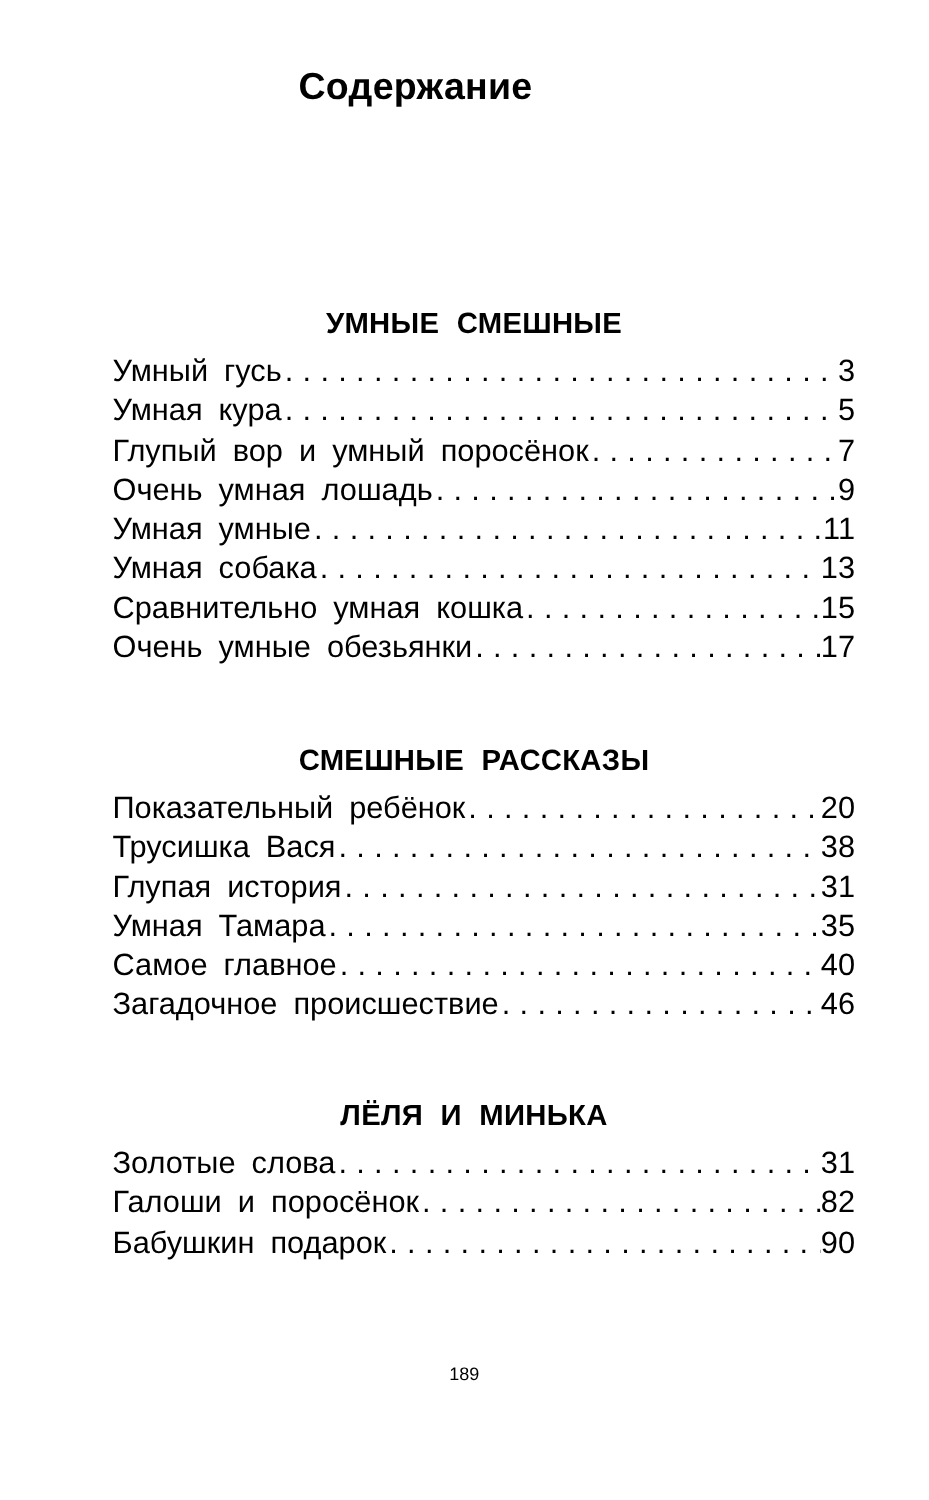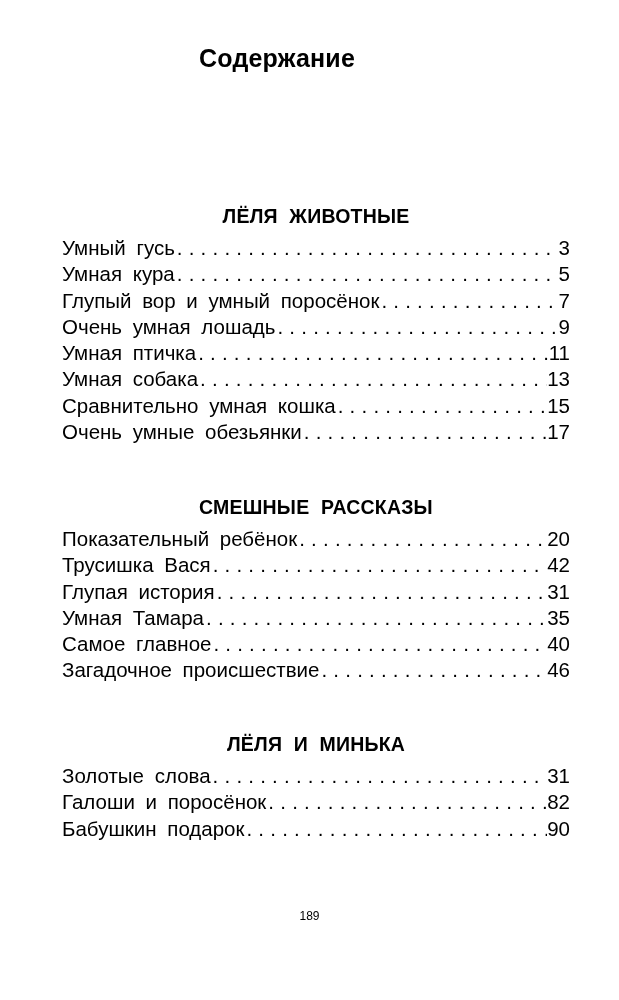--- a/index.html
+++ b/index.html
@@ -47,20 +47,21 @@
     }
     .toc-row {
       display: flex;
       align-items: baseline;
       height: 26.3px;
       line-height: 26.3px;
       font-size: 20.5px;
       word-spacing: 5px;
       white-space: nowrap;
       cursor: pointer;
+      margin-left: 13px;
     }
     .toc-title {
       flex: 0 0 auto;
     }
     .toc-dots {
       flex: 1 1 auto;
       overflow: hidden;
       letter-spacing: 6.2px;
       margin-left: 2px;
     }
@@ -79,21 +80,21 @@
       text-align: center;
       font-size: 12px;
     }
   </style>
 </head>
 <body>
 
 <h1 class="page-title">Содержание</h1>
 
 <section class="section" style="top:203px;">
-  <div class="section-heading">ЛЁЛЯ ЖИВОТНЫЕ</div>
+  <div class="section-heading">УМНЫЕ СМЕШНЫЕ</div>
   <ul class="toc-list">
     <li class="toc-row">
         <span class="toc-title">Умный гусь</span>
         <span class="toc-dots"></span>
         <span class="toc-page">3</span>
       </li>
     <li class="toc-row">
         <span class="toc-title">Умная кура</span>
         <span class="toc-dots"></span>
         <span class="toc-page">5</span>
@@ -102,21 +103,21 @@
         <span class="toc-title">Глупый вор и умный поросёнок</span>
         <span class="toc-dots"></span>
         <span class="toc-page">7</span>
       </li>
     <li class="toc-row">
         <span class="toc-title">Очень умная лошадь</span>
         <span class="toc-dots"></span>
         <span class="toc-page">9</span>
       </li>
     <li class="toc-row">
-        <span class="toc-title">Умная птичка</span>
+        <span class="toc-title">Умная умные</span>
         <span class="toc-dots"></span>
         <span class="toc-page">11</span>
       </li>
     <li class="toc-row">
         <span class="toc-title">Умная собака</span>
         <span class="toc-dots"></span>
         <span class="toc-page">13</span>
       </li>
     <li class="toc-row">
         <span class="toc-title">Сравнительно умная кошка</span>
@@ -135,21 +136,21 @@
   <div class="section-heading">СМЕШНЫЕ РАССКАЗЫ</div>
   <ul class="toc-list">
     <li class="toc-row">
         <span class="toc-title">Показательный ребёнок</span>
         <span class="toc-dots"></span>
         <span class="toc-page">20</span>
       </li>
     <li class="toc-row">
         <span class="toc-title">Трусишка Вася</span>
         <span class="toc-dots"></span>
-        <span class="toc-page">42</span>
+        <span class="toc-page">38</span>
       </li>
     <li class="toc-row">
         <span class="toc-title">Глупая история</span>
         <span class="toc-dots"></span>
         <span class="toc-page">31</span>
       </li>
     <li class="toc-row">
         <span class="toc-title">Умная Тамара</span>
         <span class="toc-dots"></span>
         <span class="toc-page">35</span>

